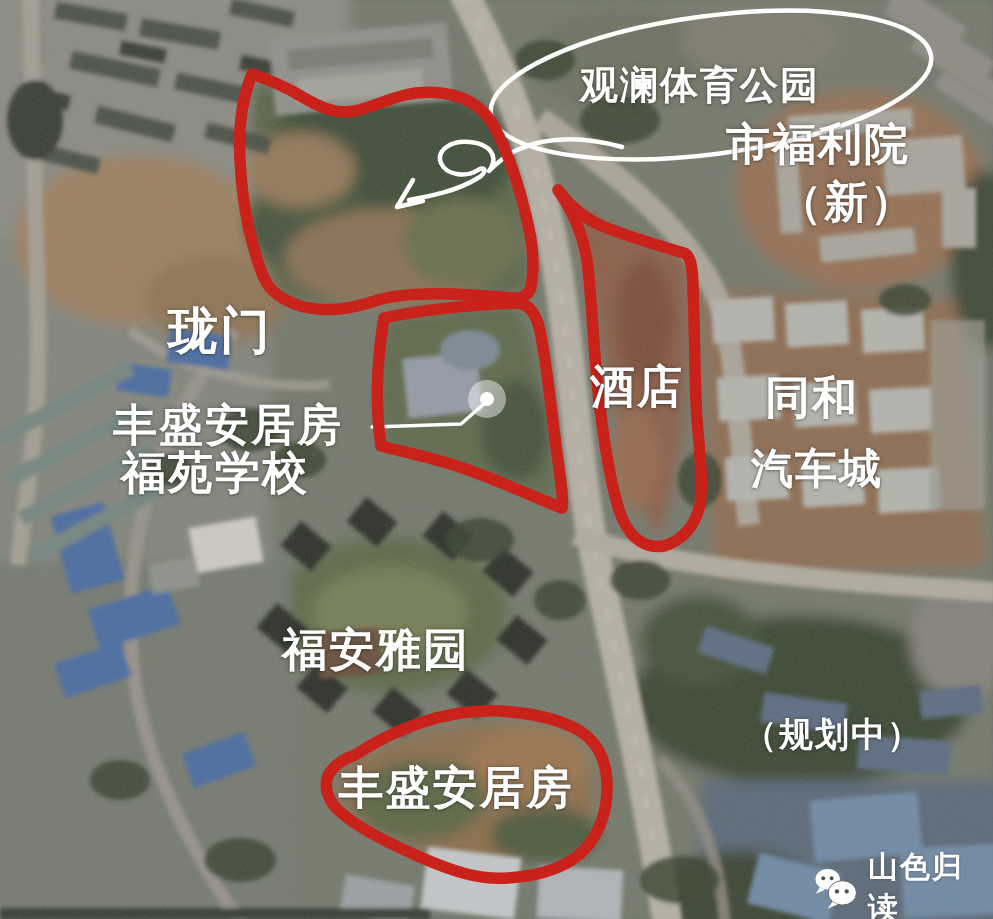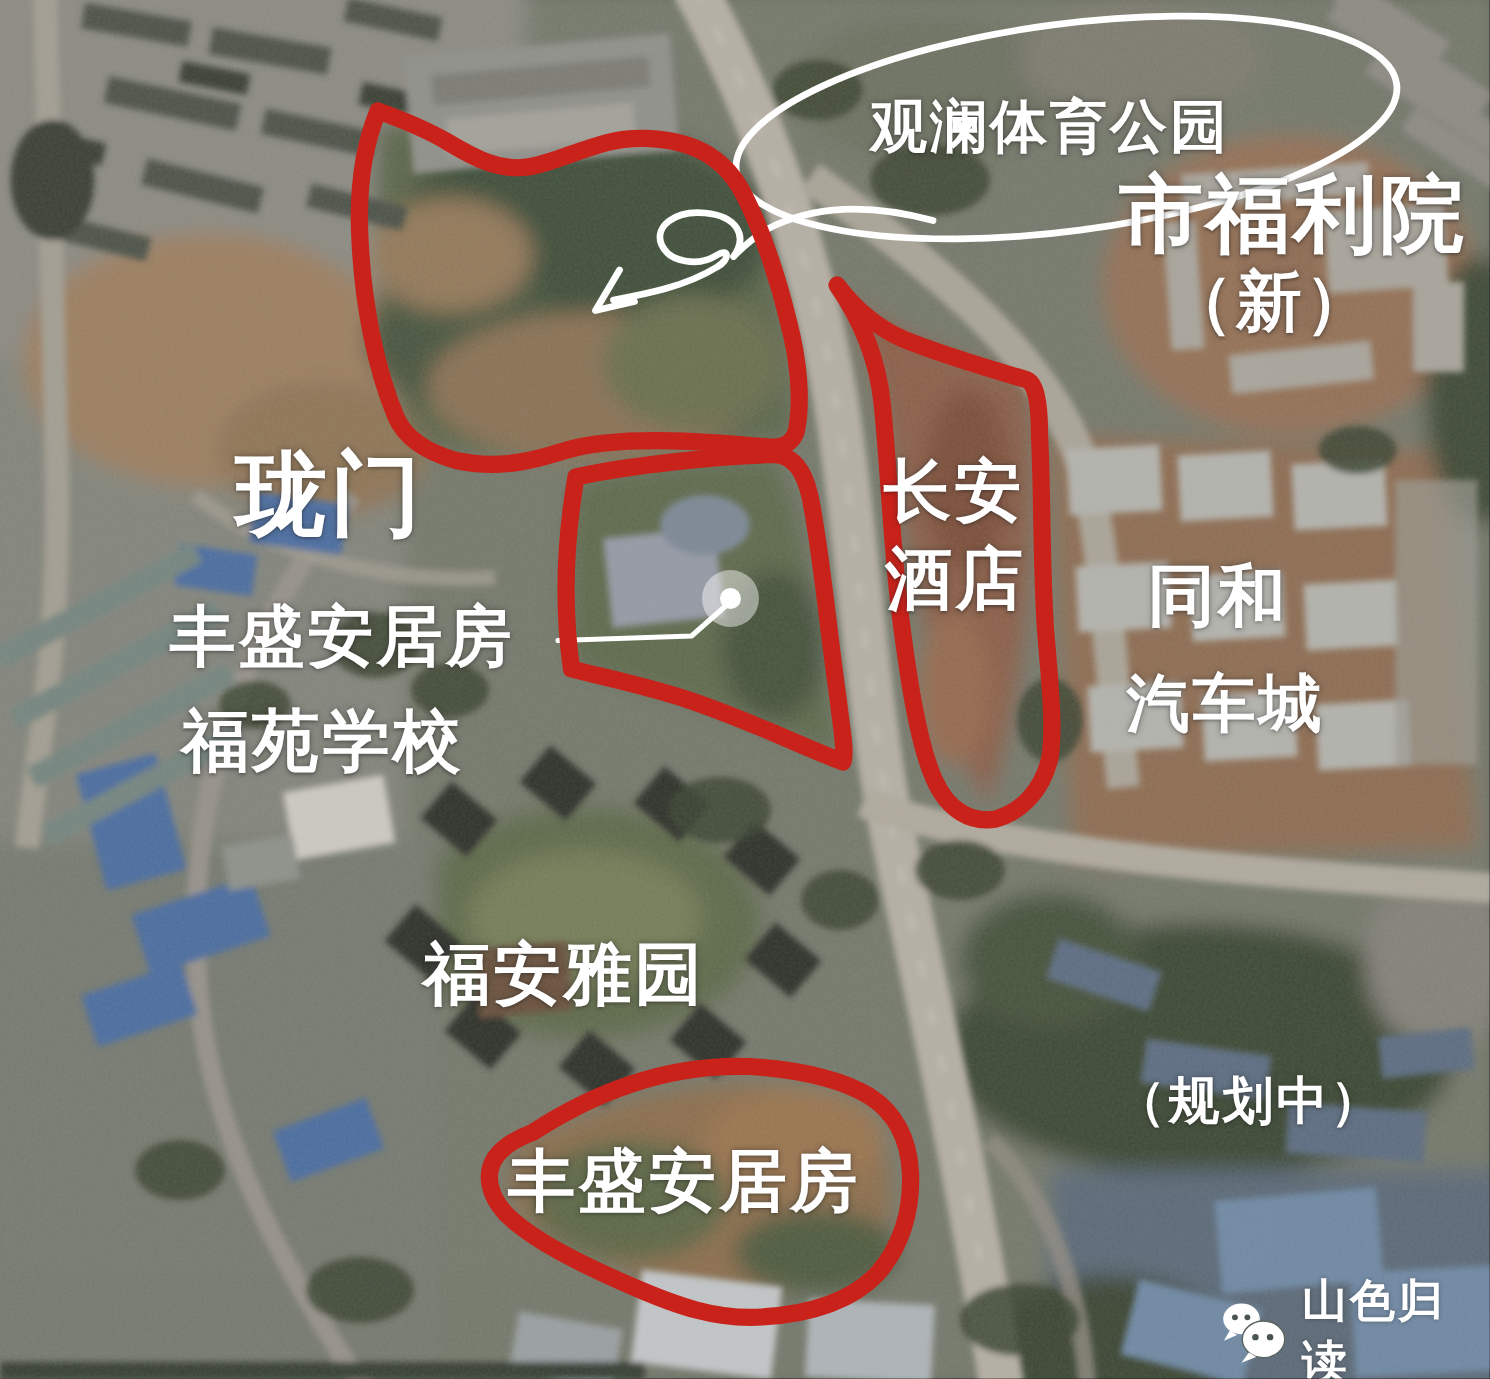--- a/index.html
+++ b/index.html
@@ -229,26 +229,25 @@
 
   <g fill="none" stroke-width="11.5" stroke-linecap="round" stroke-linejoin="round" stroke="#c9221a">
     <path d="M252,74 C243,96 238,124 240,160 C242,204 251,247 264,278 C270,292 283,301 304,307 C336,314 362,305 378,300 C412,290 468,294 512,298 C522,299 529,295 531,287 C535,266 532,239 526,216 C519,186 508,154 497,132 C489,115 477,103 459,97 C441,91 420,91 405,95 C386,100 369,108 354,111 C333,115 314,104 299,95 C284,86 266,79 252,74 Z"></path>
     <path d="M384,318 C420,310 478,304 516,303 C528,303 536,313 540,331 C547,364 552,419 559,468 C561,486 564,500 562,508 C538,499 499,480 460,467 C430,457 400,451 381,446 C375,404 377,359 384,318 Z"></path>
     <path d="M558,190 C570,206 586,219 602,226 C629,237 660,246 684,253 C690,255 693,266 693,290 C695,330 694,372 697,420 C700,455 703,485 700,505 C695,527 681,541 664,546 C647,549 632,540 623,520 C612,496 605,450 599,400 C594,355 592,305 588,268 C585,240 574,213 558,190 Z"></path>
     <path d="M500,711 C531,713 560,719 580,731 C597,742 606,760 607,782 C608,807 601,831 585,849 C568,867 540,876 508,878 C478,880 452,871 420,857 C388,843 355,827 337,809 C326,797 323,783 330,772 C336,763 347,758 355,755 C372,744 393,732 420,723 C446,714 473,710 500,711 Z"></path>
   </g>
 </svg>
 
 <div class="lbl" style="left:700px;top:88px;font-size:38px">观澜体育公园</div>
-<div class="lbl" style="left:862px;top:147px;font-size:56px">市福利院</div>
+<div class="lbl" style="left:818px;top:147px;font-size:44px">市福利院</div>
 <div class="lbl" style="left:847px;top:205px;font-size:44px">（新）</div>
-<div class="lbl" style="left:220px;top:335px;font-size:61px">珑门</div>
+<div class="lbl" style="left:220px;top:335px;font-size:50px">珑门</div>
 <div class="lbl" style="left:228px;top:428px;font-size:44px">丰盛安居房</div>
-<div class="lbl" style="left:215px;top:498px;font-size:45px">福苑学校</div>
-<div class="lbl" style="left:636px;top:331px;font-size:45px">长安</div>
+<div class="lbl" style="left:215px;top:476px;font-size:45px">福苑学校</div>
 <div class="lbl" style="left:637px;top:390px;font-size:45px">酒店</div>
 <div class="lbl" style="left:812px;top:401px;font-size:45px">同和</div>
 <div class="lbl" style="left:817px;top:472px;font-size:42px">汽车城</div>
 <div class="lbl" style="left:376px;top:653px;font-size:45px">福安雅园</div>
 <div class="lbl" style="left:833px;top:737px;font-size:34px">（规划中）</div>
 <div class="lbl" style="left:456px;top:791px;font-size:45px">丰盛安居房</div>
 
 <div class="watermark">
   <svg width="46" height="44" viewBox="0 0 46 44">
     <ellipse cx="14" cy="13" rx="12.5" ry="10.5" fill="#ffffff"></ellipse>

